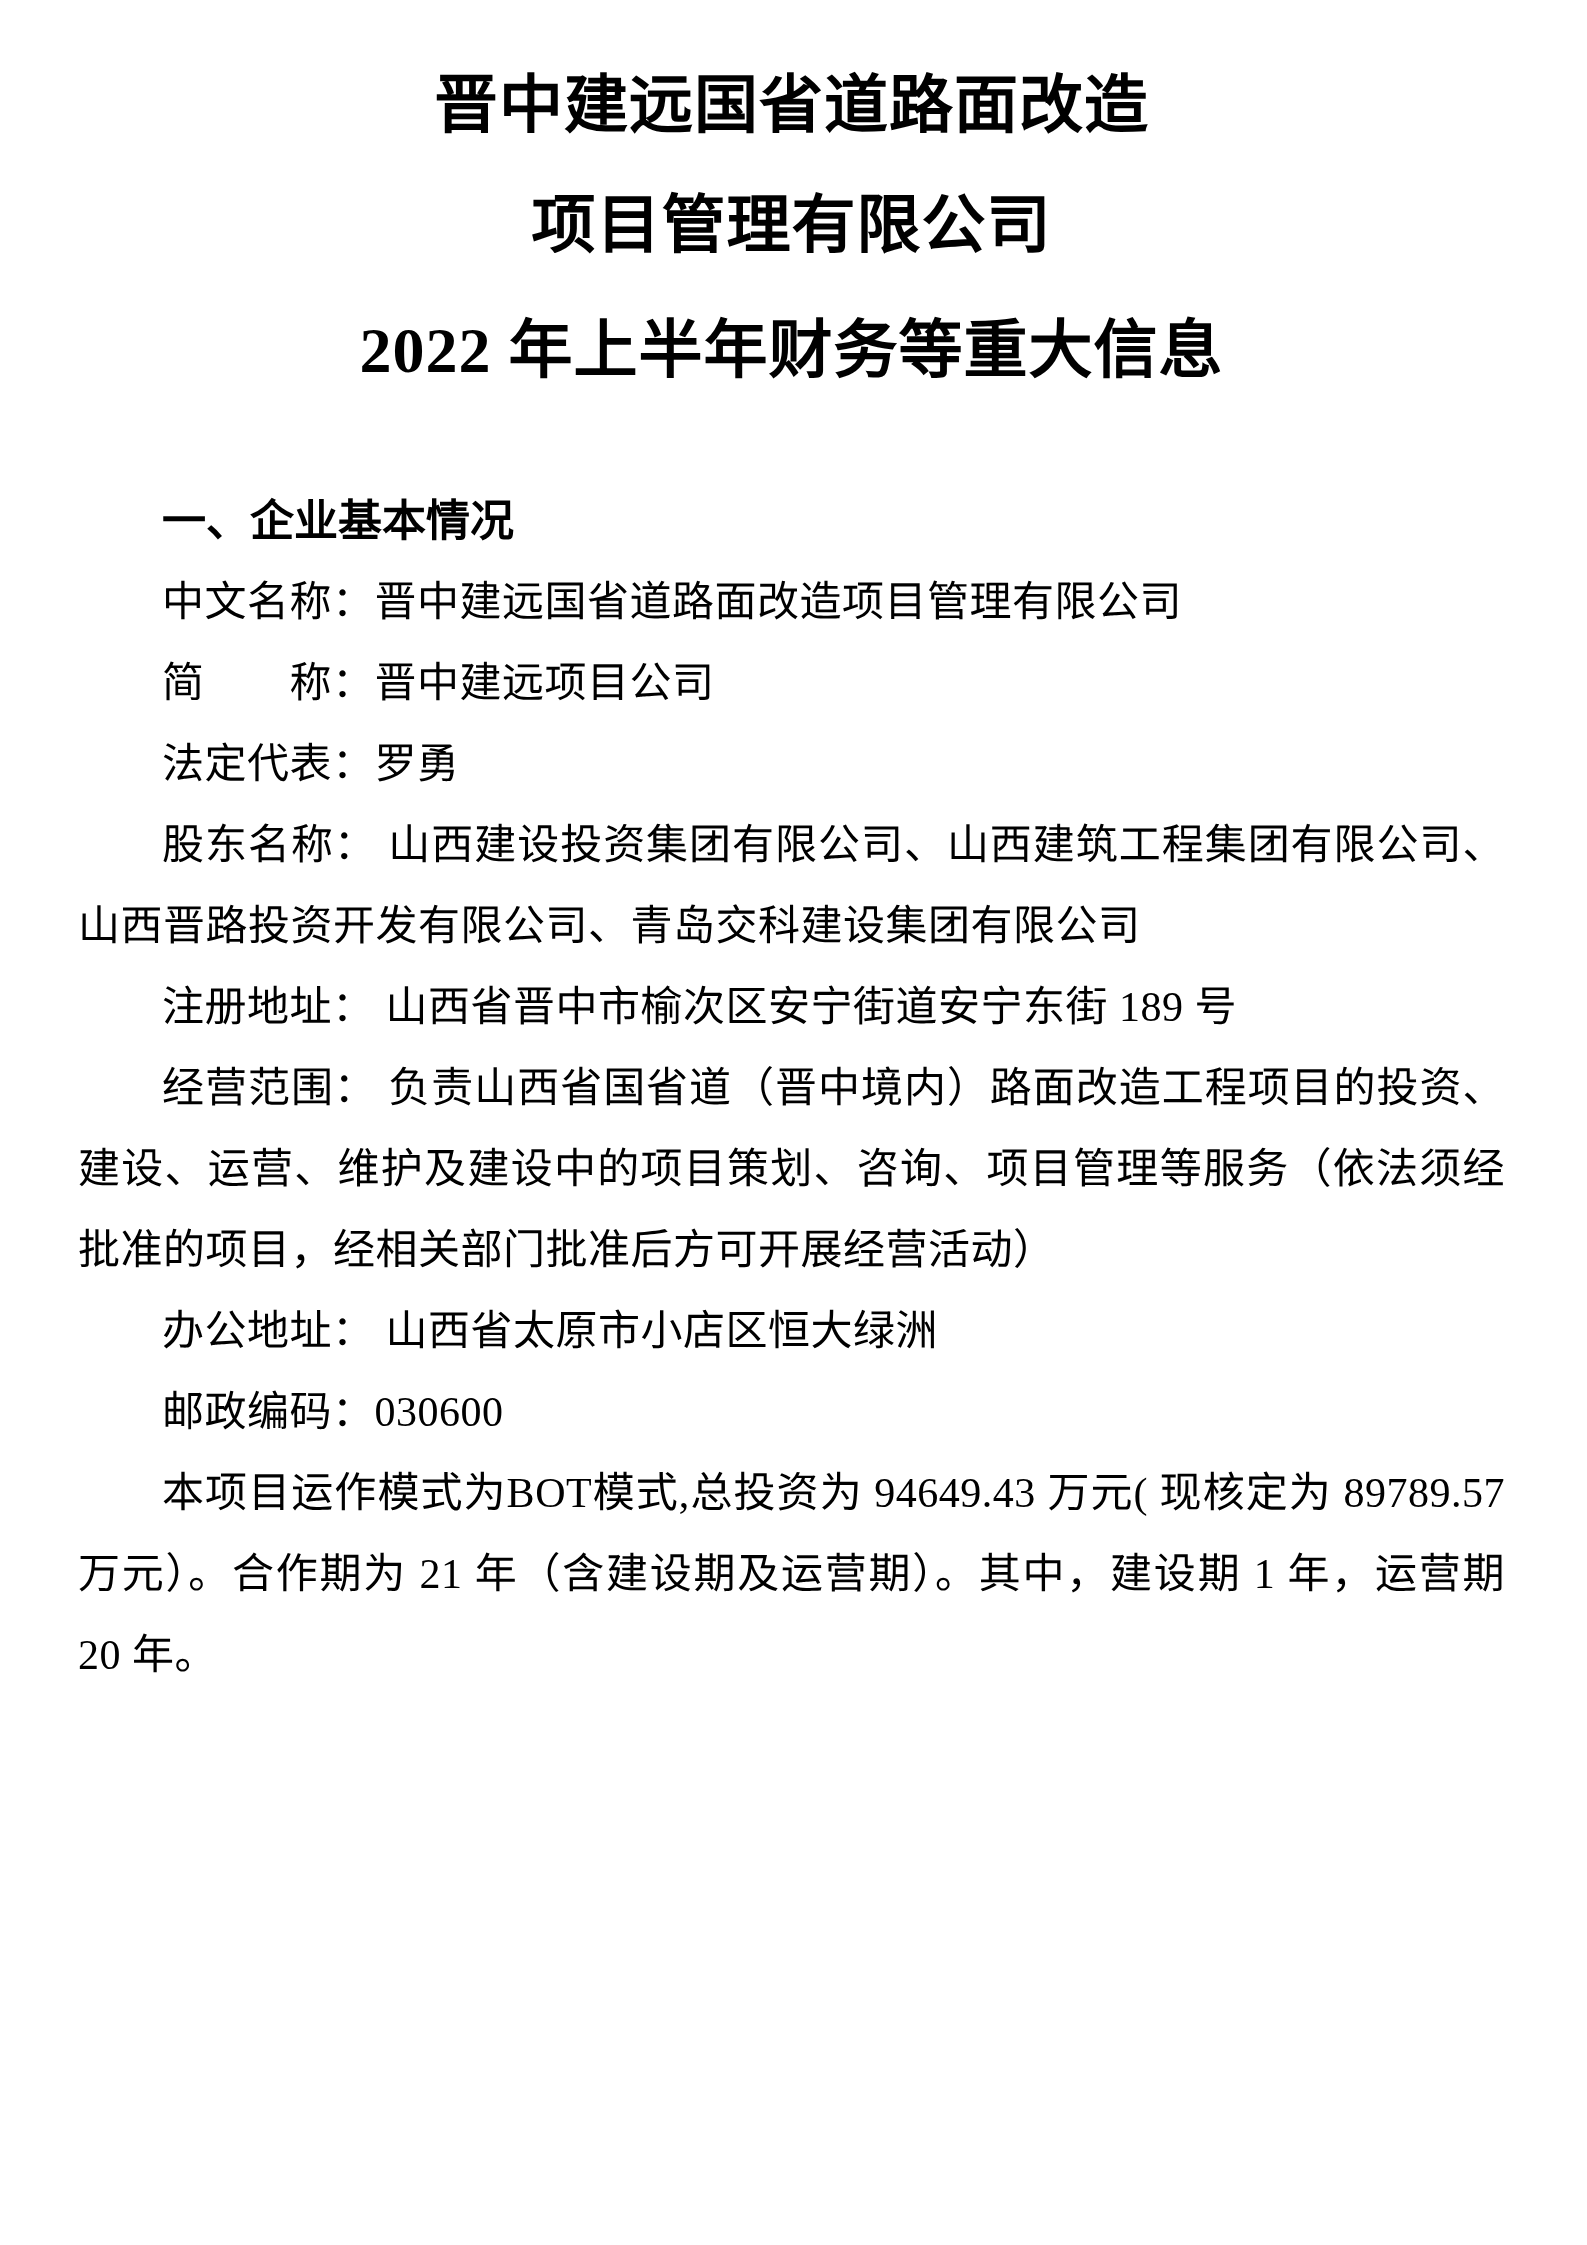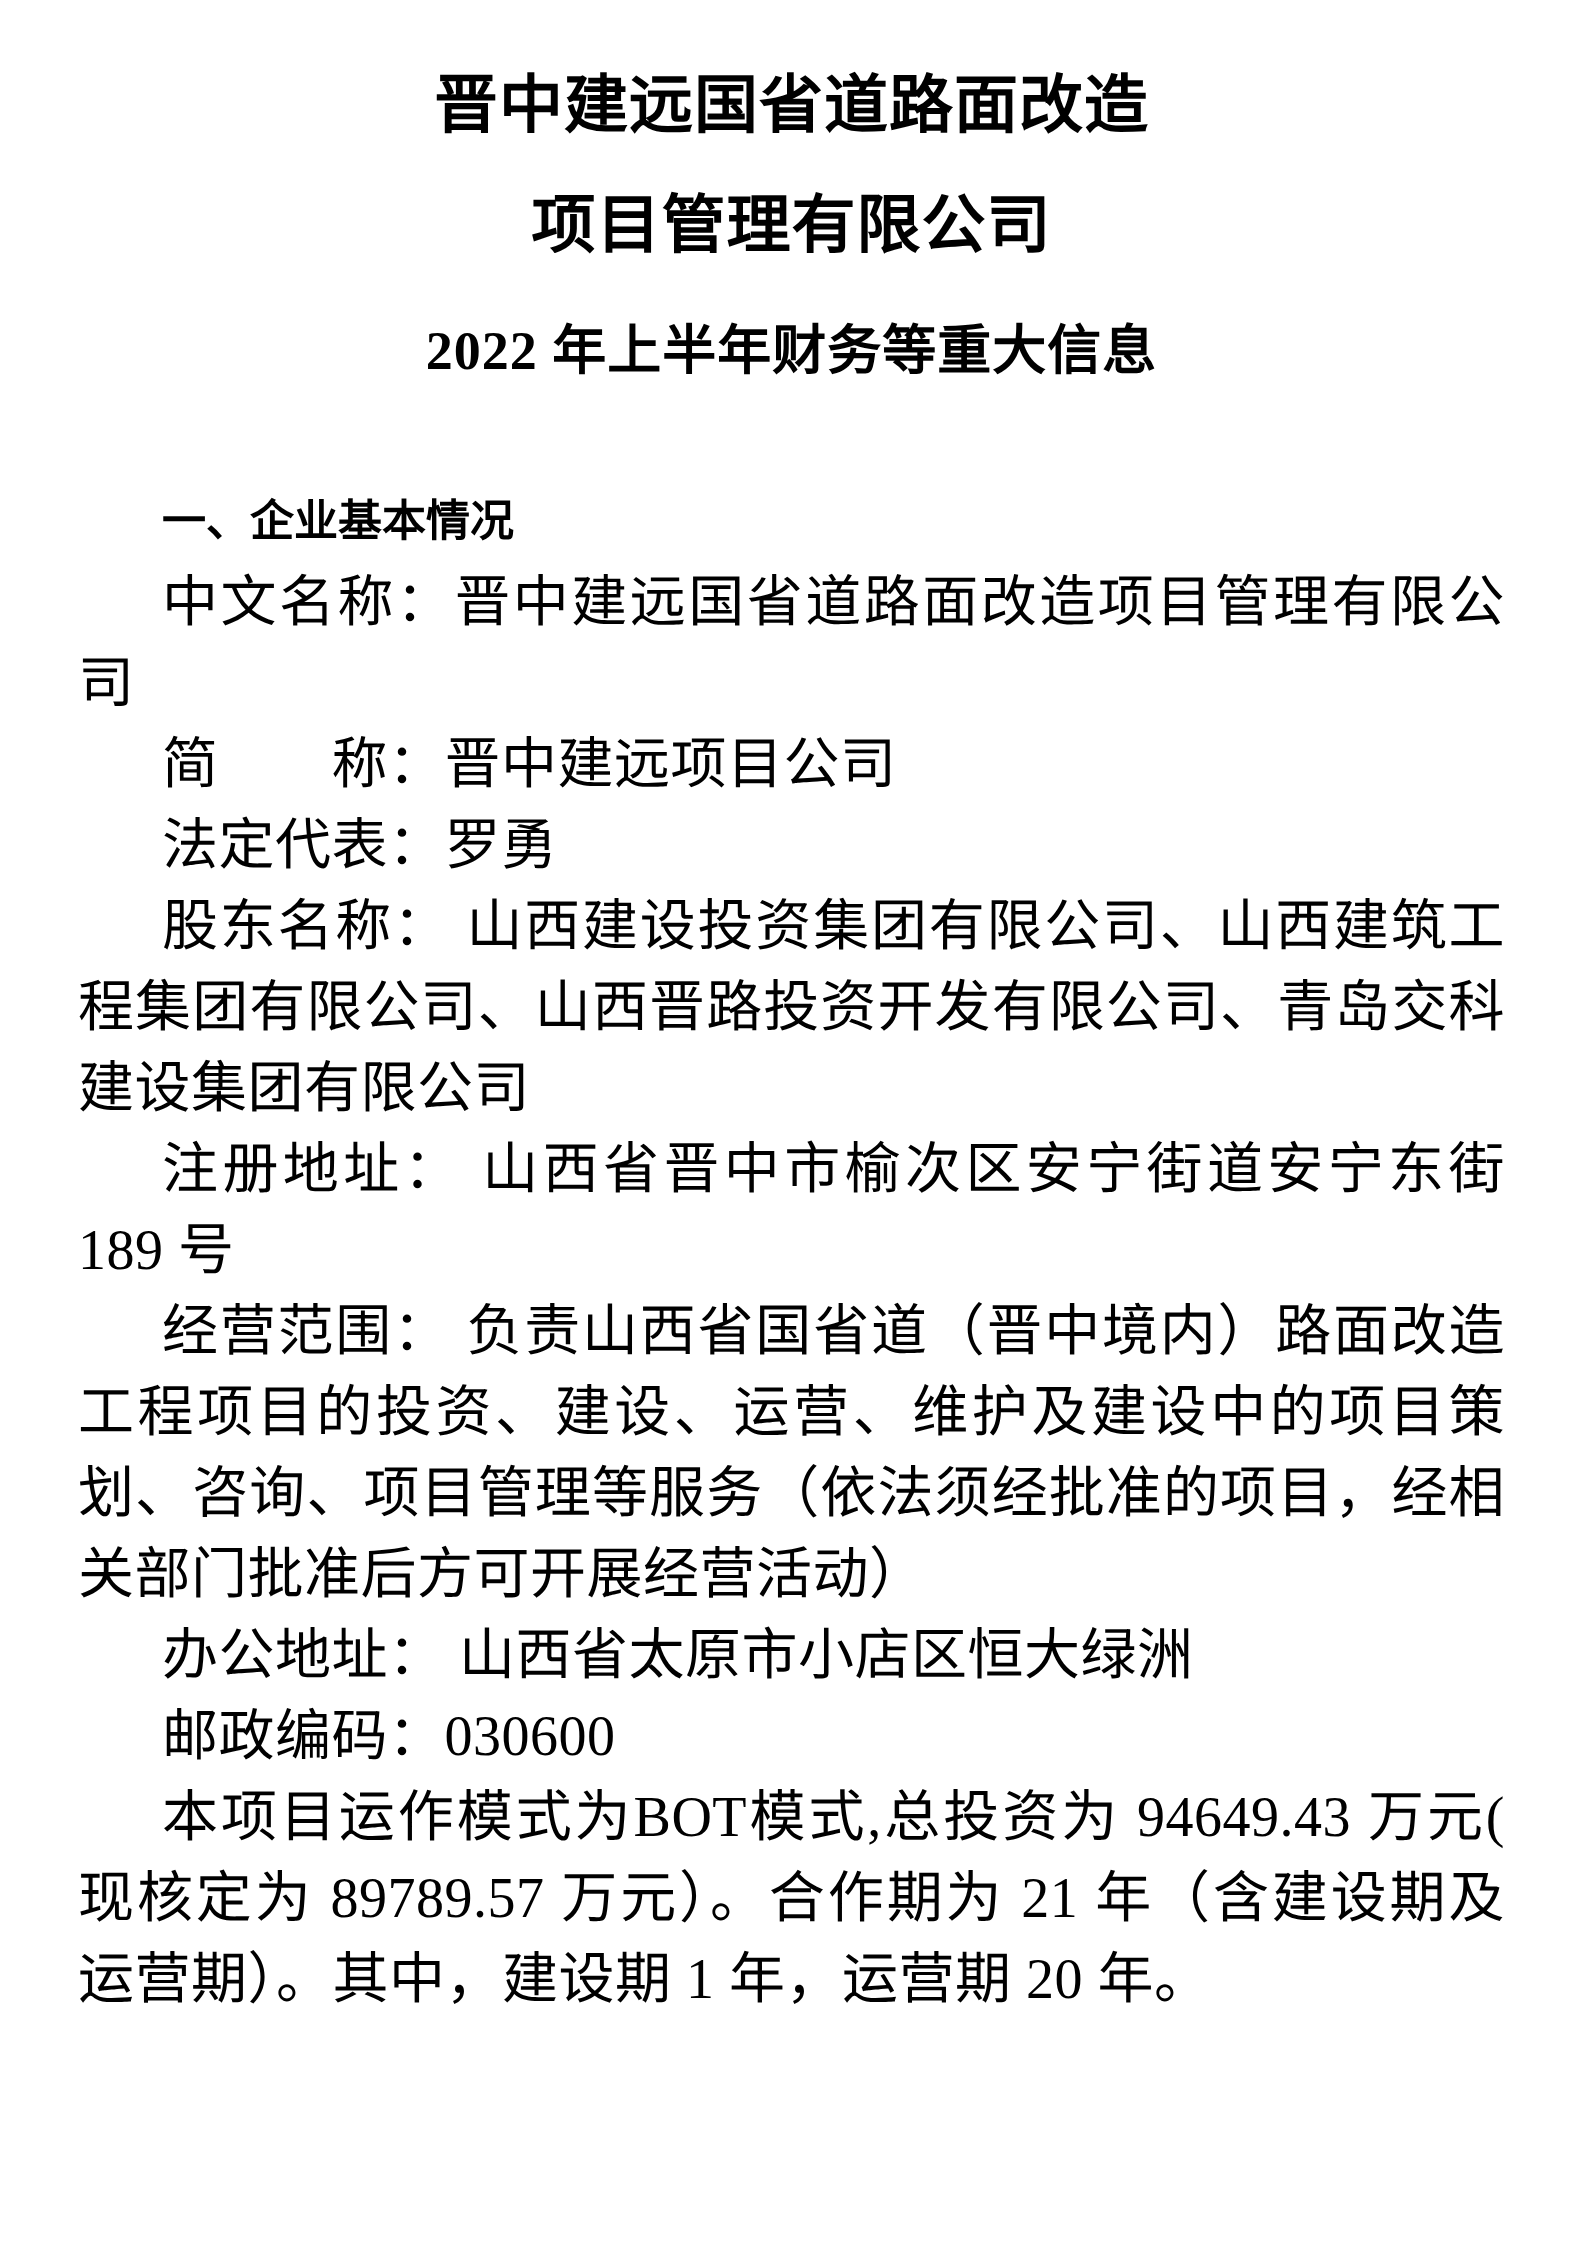--- a/index.html
+++ b/index.html
@@ -23,36 +23,36 @@
     margin: 0;
     text-align: center;
     font-family: "Liberation Serif", serif;
     font-weight: bold;
     font-size: 64px;
     line-height: 120px;
     letter-spacing: 1px;
     white-space: nowrap;
   }
   .title-line.small {
-    font-size: 54px;
+    font-size: 64px;
     line-height: 106px;
     margin-top: 12px;
   }
   .section-heading {
     margin: 88px 0 0 0;
     font-family: "Liberation Sans", sans-serif;
     font-weight: bold;
     font-size: 44px;
     line-height: 58px;
     text-indent: 84px;
   }
   .body-para {
     margin: 0;
     font-family: "Liberation Serif", serif;
-    font-size: 56px;
+    font-size: 42px;
     line-height: 81px;
     text-indent: 84px;
     text-align: justify;
     text-justify: inter-ideograph;
     letter-spacing: 0.5px;
   }
   .body-para.first {
     margin-top: 12px;
   }
 </style>

